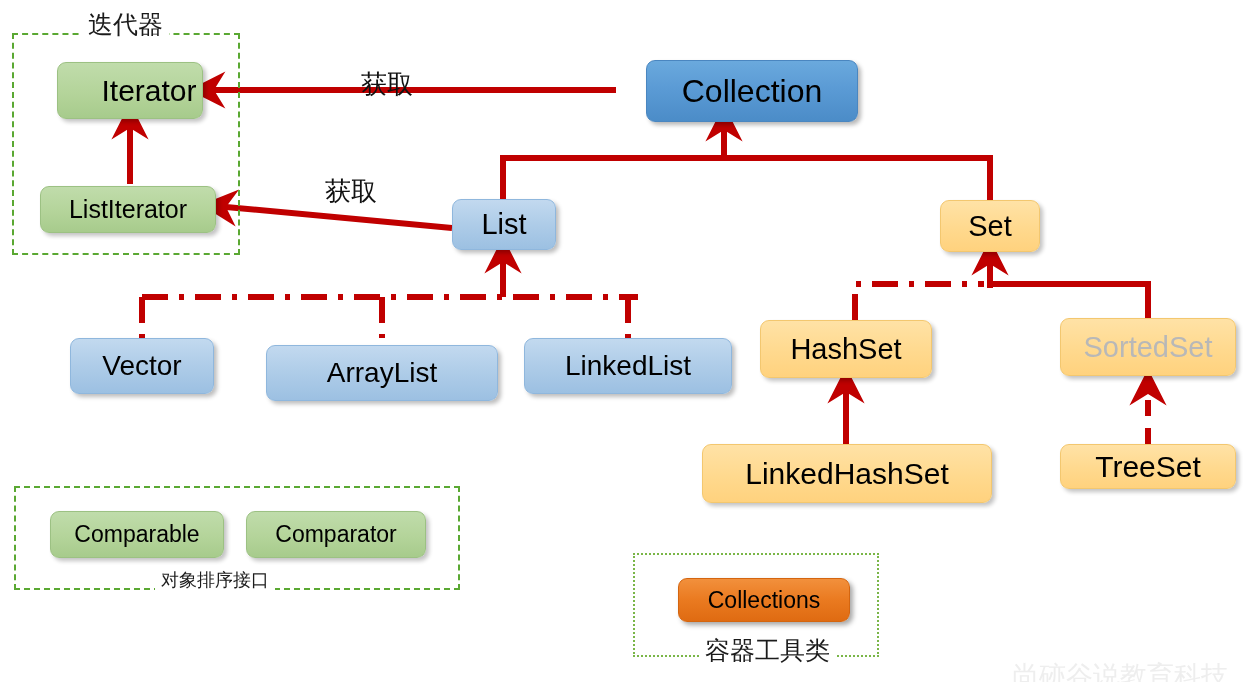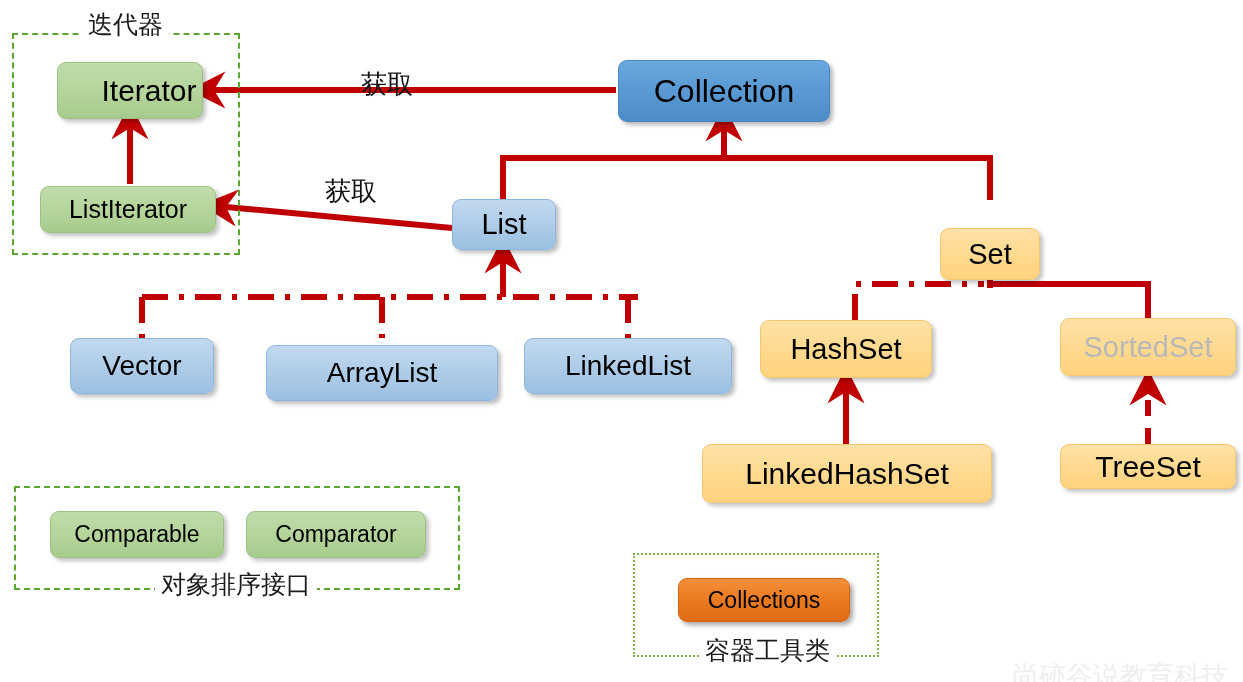--- a/index.html
+++ b/index.html
@@ -6,21 +6,21 @@
   body{font-family:"Liberation Sans",sans-serif;}
   #stage{position:relative;width:1243px;height:682px;background:#fff;overflow:hidden;}
 
   svg#wires{position:absolute;left:0;top:0;width:1243px;height:682px;}
 
   .node{position:absolute;box-sizing:border-box;display:flex;align-items:center;
         justify-content:center;border-radius:9px;white-space:nowrap;
         font-family:"Liberation Sans",sans-serif;color:#000;}
 
   .n-blue{background:linear-gradient(180deg,#6aa9dd 0%,#5b9bd5 45%,#4b8cc8 100%);
-          border:1px solid #4a86c0;box-shadow:3px 3px 4px rgba(0,0,0,.28);}
+          border:1px solid #4a86c0;box-shadow:3px 3px 4px rgba(0,0,0,.28);margin-left:28px;}
   .n-blue-lite{background:linear-gradient(180deg,#c2d9ef 0%,#aecce8 50%,#9cc0e2 100%);
           border:1px solid #8fb7dd;box-shadow:3px 3px 4px rgba(0,0,0,.26);}
   .n-green{background:linear-gradient(180deg,#c0dcab 0%,#b4d49a 55%,#a7cb8c 100%);
           border:1px solid #9cc183;box-shadow:3px 3px 4px rgba(0,0,0,.24);}
   .n-yellow{background:linear-gradient(180deg,#ffe2a6 0%,#ffd98e 55%,#ffd27e 100%);
           border:1px solid #f3c76f;box-shadow:3px 3px 4px rgba(0,0,0,.24);}
   .n-orange{background:linear-gradient(180deg,#f2903c 0%,#ea7a20 50%,#df6b12 100%);
           border:1px solid #d4650f;box-shadow:3px 3px 5px rgba(0,0,0,.35);}
 
   .muted{color:#b8b8b8;}
@@ -90,21 +90,21 @@
   </div>
 
   <div class="node n-blue" style="left:618px;top:60px;width:212px;height:62px;font-size:32px;">
     <span>Collection</span>
   </div>
 
   <div class="node n-blue-lite" style="left:452px;top:199px;width:104px;height:51px;font-size:29px;">
     <span>List</span>
   </div>
 
-  <div class="node n-yellow" style="left:940px;top:200px;width:100px;height:52px;font-size:29px;margin-top:28px;">
+  <div class="node n-yellow" style="left:940px;top:200px;width:100px;height:52px;font-size:29px;">
     <span>Set</span>
   </div>
 
   <div class="node n-blue-lite" style="left:70px;top:338px;width:144px;height:56px;font-size:28px;">
     <span>Vector</span>
   </div>
 
   <div class="node n-blue-lite" style="left:266px;top:338px;width:232px;height:56px;font-size:28px;margin-top:7px;">
     <span>ArrayList</span>
   </div>
@@ -126,21 +126,21 @@
   </div>
 
   <div class="node n-yellow" style="left:1060px;top:444px;width:176px;height:45px;font-size:30px;">
     <span>TreeSet</span>
   </div>
 
   <div class="edge-lbl" style="left:361px;top:67px;font-size:26px;">获取</div>
   <div class="edge-lbl" style="left:325px;top:174px;font-size:26px;">获取</div>
 
   <div class="group g-dashed" style="left:14px;top:486px;width:446px;height:104px;"></div>
-  <div class="cap" style="left:155px;top:568px;font-size:25px;">对象排序接口</div>
+  <div class="cap" style="left:155px;top:568px;font-size:18px;">对象排序接口</div>
 
   <div class="node n-green" style="left:50px;top:511px;width:174px;height:47px;font-size:23px;">
     <span>Comparable</span>
   </div>
 
   <div class="node n-green" style="left:246px;top:511px;width:180px;height:47px;font-size:23px;">
     <span>Comparator</span>
   </div>
 
   <div class="group g-dotted" style="left:633px;top:553px;width:246px;height:104px;"></div>

